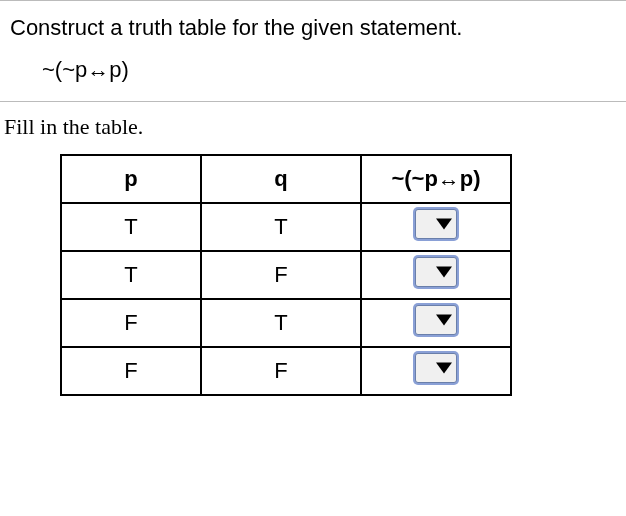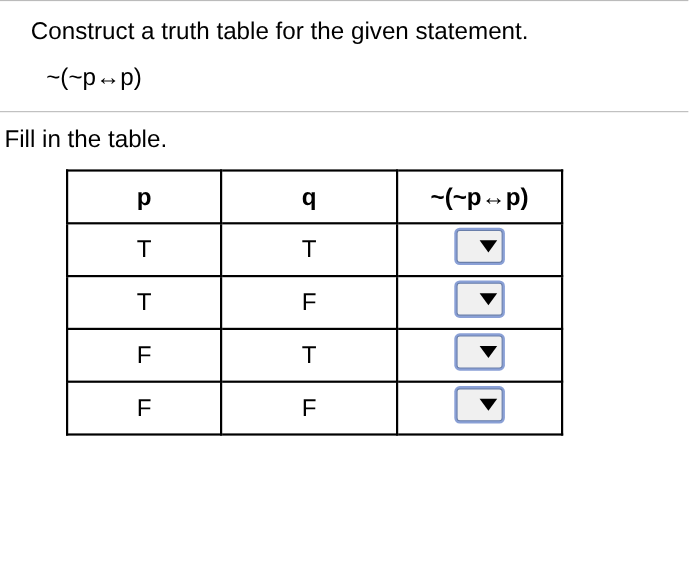--- a/index.html
+++ b/index.html
@@ -15,29 +15,29 @@
       color: #000;
       background: #fff;
     }
     .hr {
       border-top: 1px solid #bbb;
       width: 100%;
     }
     .instruction {
       padding: 14px 10px 12px 10px;
       font-size: 22px;
-      margin-left: 18px;
     }
     .expression {
       padding: 4px 10px 18px 42px;
       font-size: 22px;
     }
     .fillin {
       padding: 12px 10px 14px 4px;
       font-size: 22px;
+      font-family: Liberation Serif, serif;
     }
     .table-wrap {
       padding-left: 60px;
     }
     table {
       border-collapse: collapse;
     }
     td, th {
       border: 2px solid #000;
       text-align: center;

